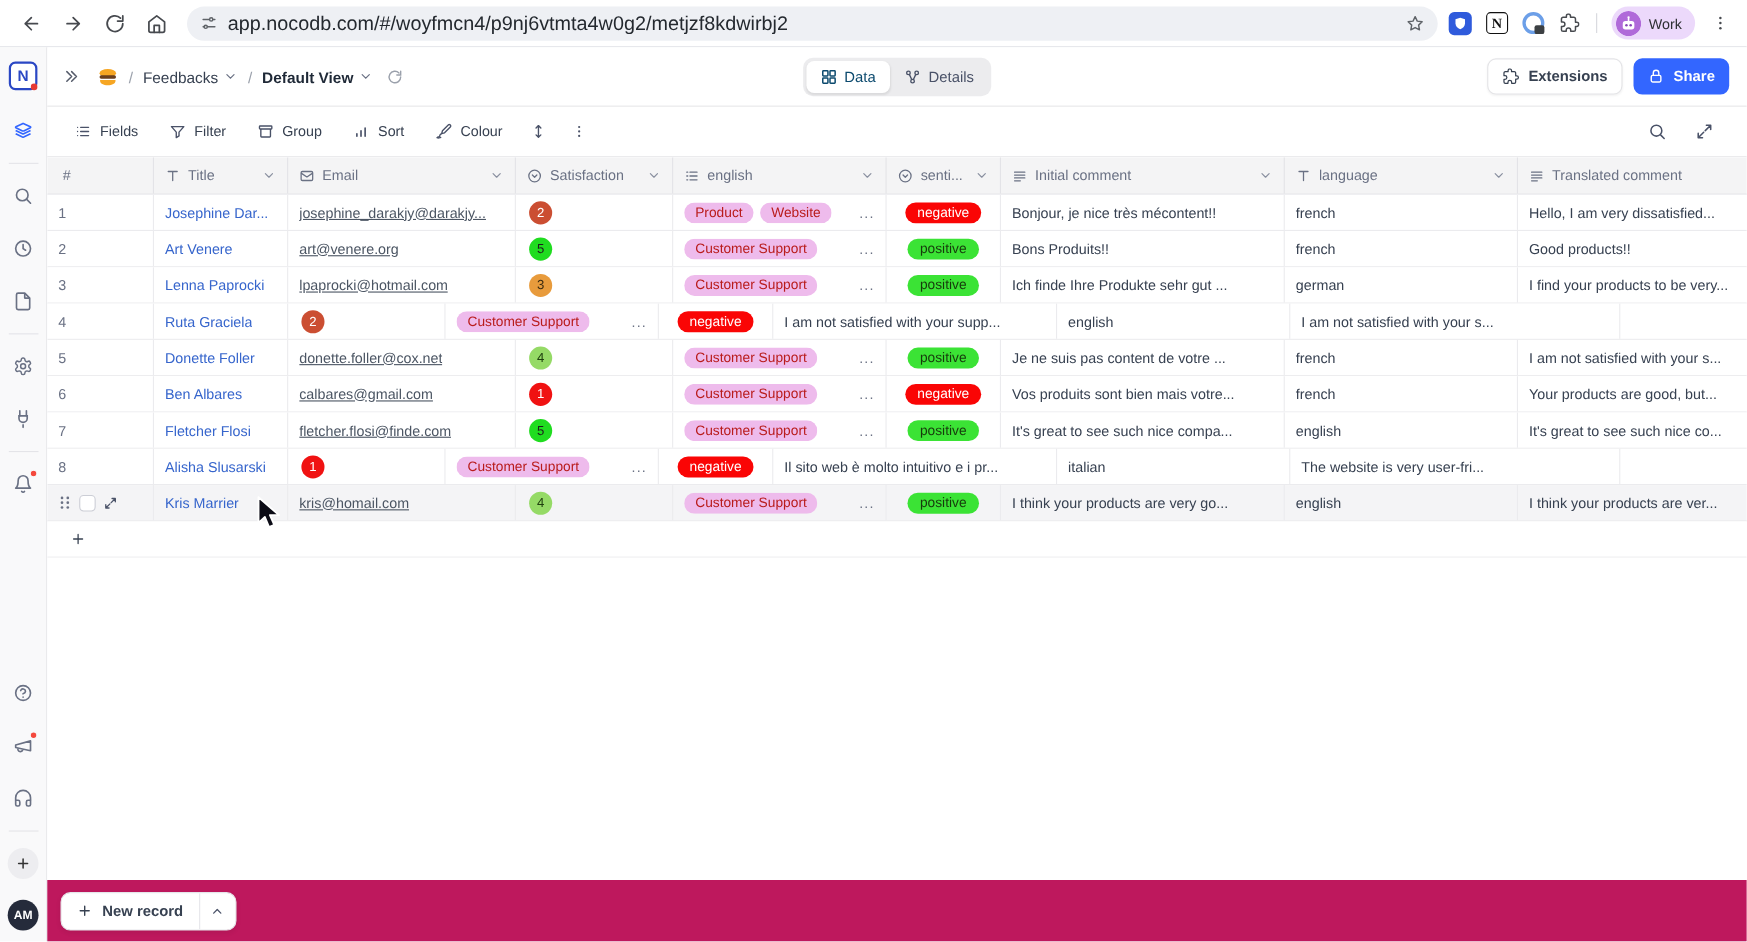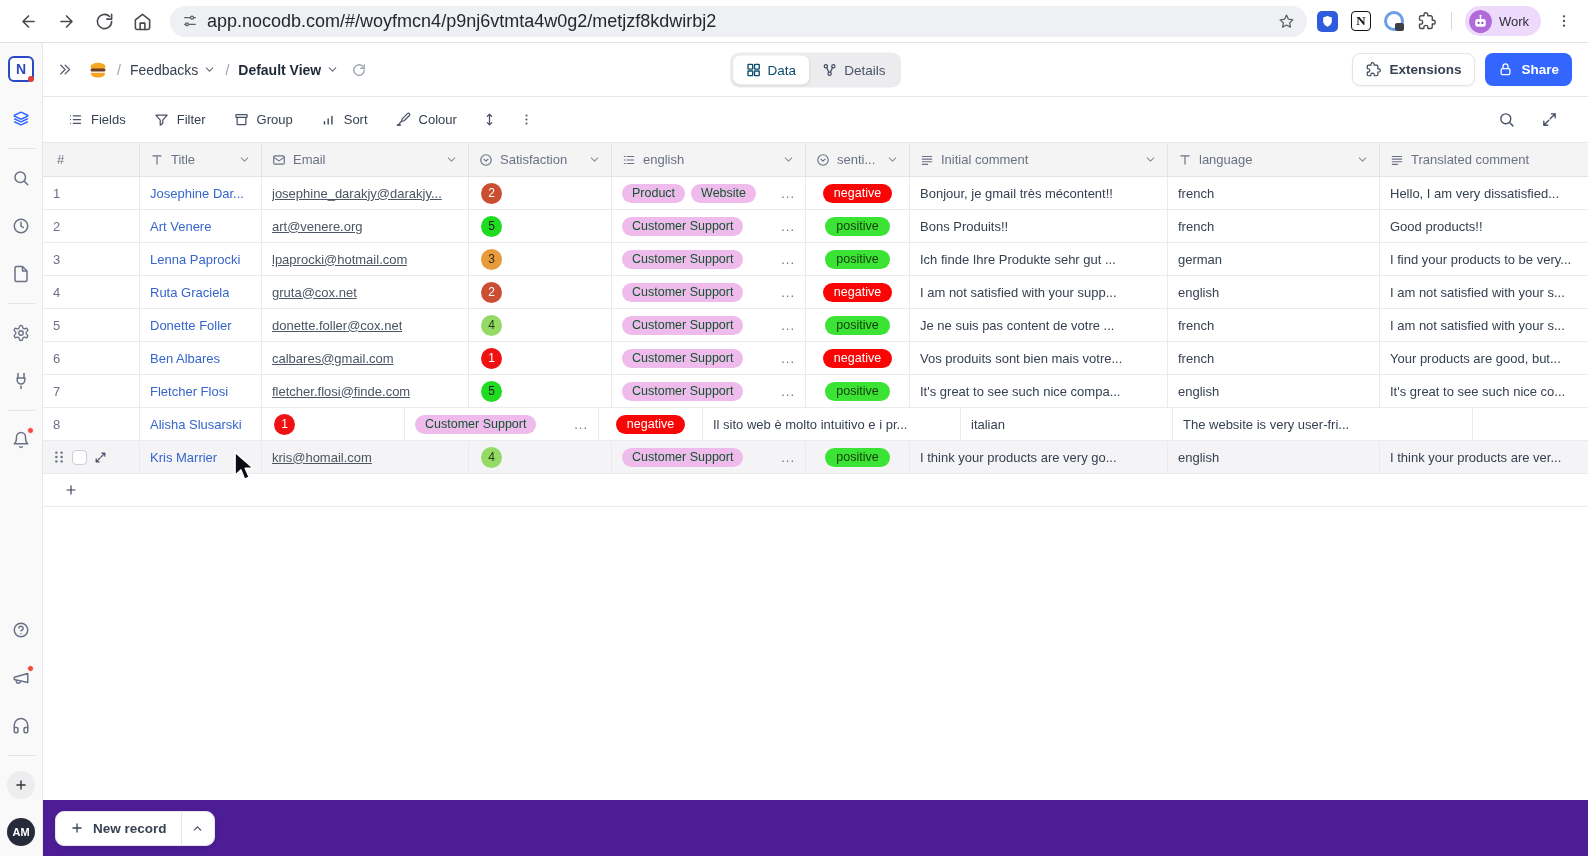--- a/index.html
+++ b/index.html
@@ -143,34 +143,34 @@
     background:#fff; cursor:pointer; }
   .expand-icon { color:#4a5268; cursor:pointer; }
   .expand-icon svg { width:13px; height:13px; }
   .title-link { color:#3665cc; font-weight:500; text-decoration:none; cursor:pointer;
     overflow:hidden; white-space:nowrap; }
   .email-link { color:#4b5563; text-decoration:underline; cursor:pointer; overflow:hidden;
     white-space:nowrap; }
   .sat-badge { width:21px; height:21px; border-radius:50%; display:flex; align-items:center;
     justify-content:center; font-size:12px; font-weight:500; flex:none; }
   .pills { display:flex; gap:6px; overflow:hidden; }
-  .service-pill { padding:2.5px 10px; border-radius:12px; font-size:12.5px; color:#14532d;
+  .service-pill { padding:2.5px 10px; border-radius:12px; font-size:12.5px; color:#b91c1c;
     white-space:nowrap; }
   .more-dots { margin-left:auto; padding-left:8px; color:#6a7184; letter-spacing:1px; }
   .cell-sent { justify-content:center; }
   .sent-pill { padding:2.5px 11px; border-radius:12px; font-size:12.5px; font-weight:500; }
 
   .grid-add-row { height:33px; flex:none; border-bottom:1px solid #ebebee; display:flex;
     align-items:center; padding-left:21px; color:#374151; cursor:pointer; background:#fff; }
   .grid-add-row svg { width:14px; height:14px; color:#374151; }
   .grid-filler { flex:1; background:#fff; }
 
   
   .bottom-bar { height:56px; flex:none; display:flex; align-items:center; padding-left:12px;
-    background:#4c1d95; }
+    background:#be185d; }
   .new-record-btn { display:flex; height:35px; background:#fff; border:1px solid #e6e6ea;
     border-radius:9px; box-shadow:0 2px 5px rgba(0,0,0,.07); overflow:hidden; }
   .nr-main { display:flex; align-items:center; gap:9px; padding:0 14px; font-size:13.5px;
     font-weight:600; color:#374151; cursor:pointer; }
   .nr-main svg { width:14px; height:14px; }
   .nr-expand { width:33px; border-left:1px solid #e6e6ea; display:flex; align-items:center;
     justify-content:center; color:#4a5268; cursor:pointer; }
   .nr-expand svg { width:13px; height:13px; }
   .grid-footer { height:34px; flex:none; background:#fafafa; border-top:1px solid #e5e5e9;
     display:flex; align-items:center; padding-left:12px; font-size:12.5px; color:#6b7280;
@@ -618,21 +618,21 @@
     <div class="cell col-4">
       <span class="pills">
                 <span class="service-pill" style="background: rgb(238, 187, 236);">Product</span>
                 <span class="service-pill" style="background: rgb(238, 187, 236);">Website</span>
               </span>
       <span class="more-dots">...</span>
     </div>
     <div class="cell col-5 cell-sent">
       <span class="sent-pill" style="background: rgb(250, 5, 5); color: rgb(255, 255, 255);">negative</span>
     </div>
-    <div class="cell col-6">Bonjour, je gmail très mécontent!!</div>
+    <div class="cell col-6">Bonjour, je nice très mécontent!!</div>
     <div class="cell col-7">french</div>
     <div class="cell col-8">Hello, I am very dissatisfied...</div>
   </div><div class="grid-row">
     <div class="cell col-0">
       <span class="row-num">2</span>
 
     </div>
     <div class="cell col-1">
       <a class="title-link">Art Venere</a>
     </div>
@@ -680,23 +680,20 @@
     <div class="cell col-6">Ich finde Ihre Produkte sehr gut ...</div>
     <div class="cell col-7">german</div>
     <div class="cell col-8">I find your products to be very...</div>
   </div><div class="grid-row">
     <div class="cell col-0">
       <span class="row-num">4</span>
 
     </div>
     <div class="cell col-1">
       <a class="title-link">Ruta Graciela</a>
-    </div>
-    <div class="cell col-2">
-      <a class="email-link">gruta@cox.net</a>
     </div>
     <div class="cell col-3" style="padding-left:12px;">
       <span class="sat-badge" style="background: rgb(203, 78, 50); color: rgb(255, 255, 255);">2</span>
     </div>
     <div class="cell col-4">
       <span class="pills">
                 <span class="service-pill" style="background: rgb(238, 187, 236);">Customer Support</span>
               </span>
       <span class="more-dots">...</span>
     </div>

